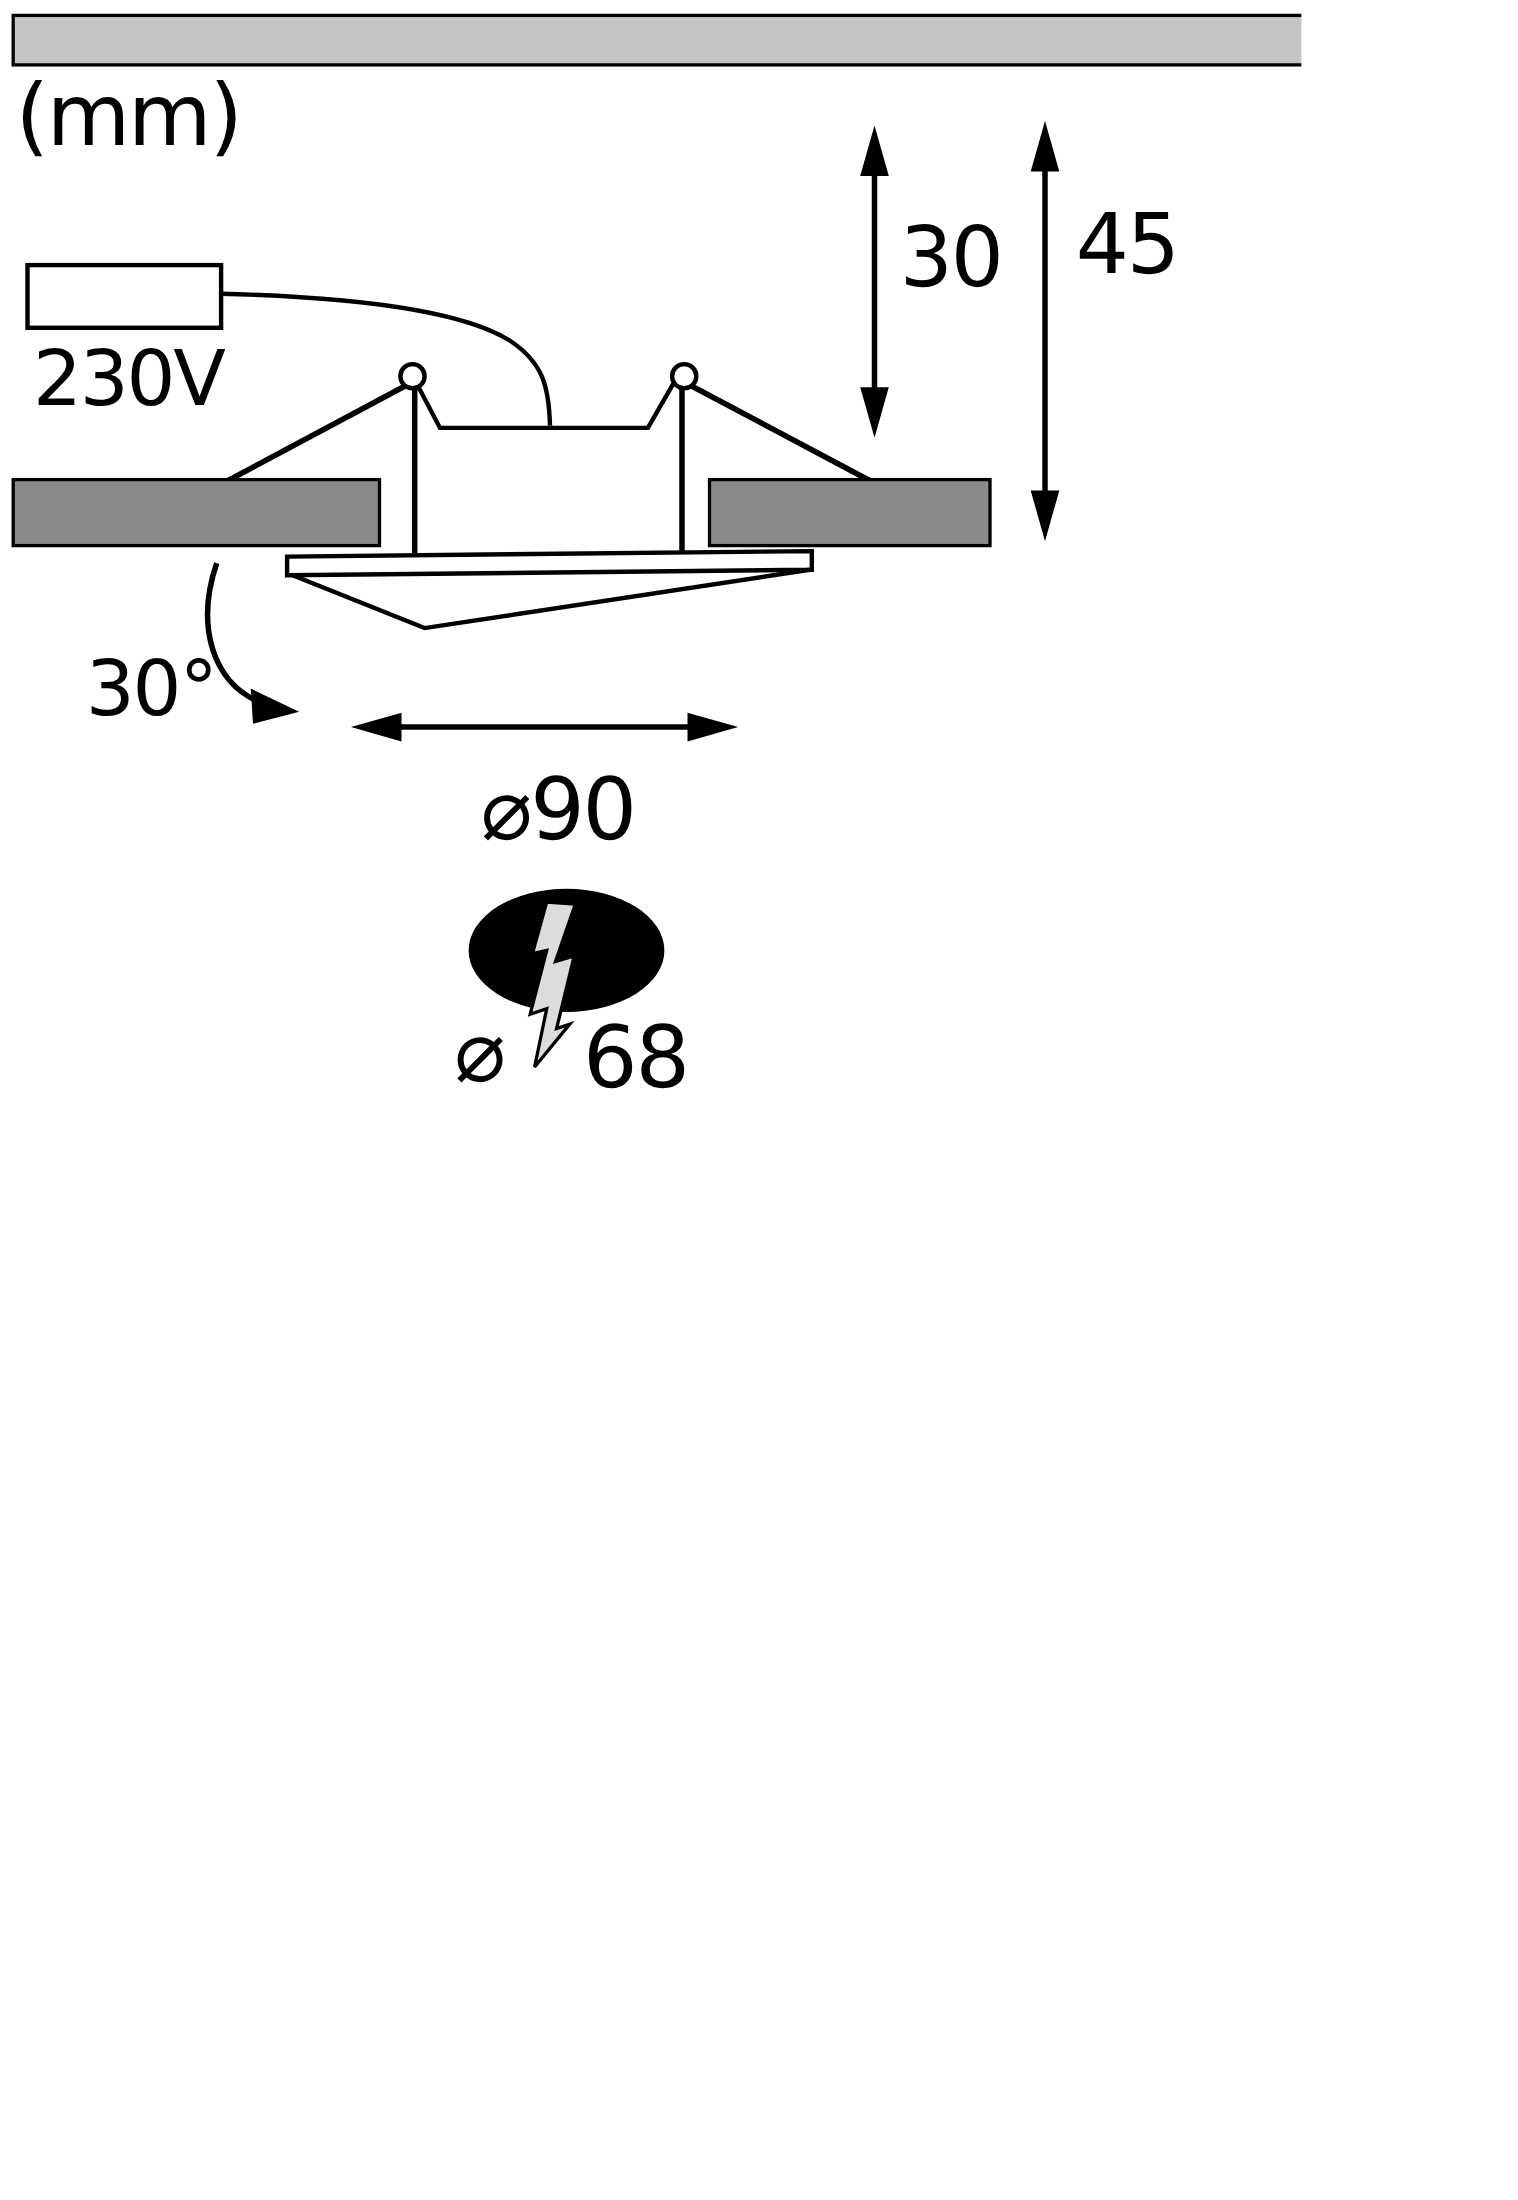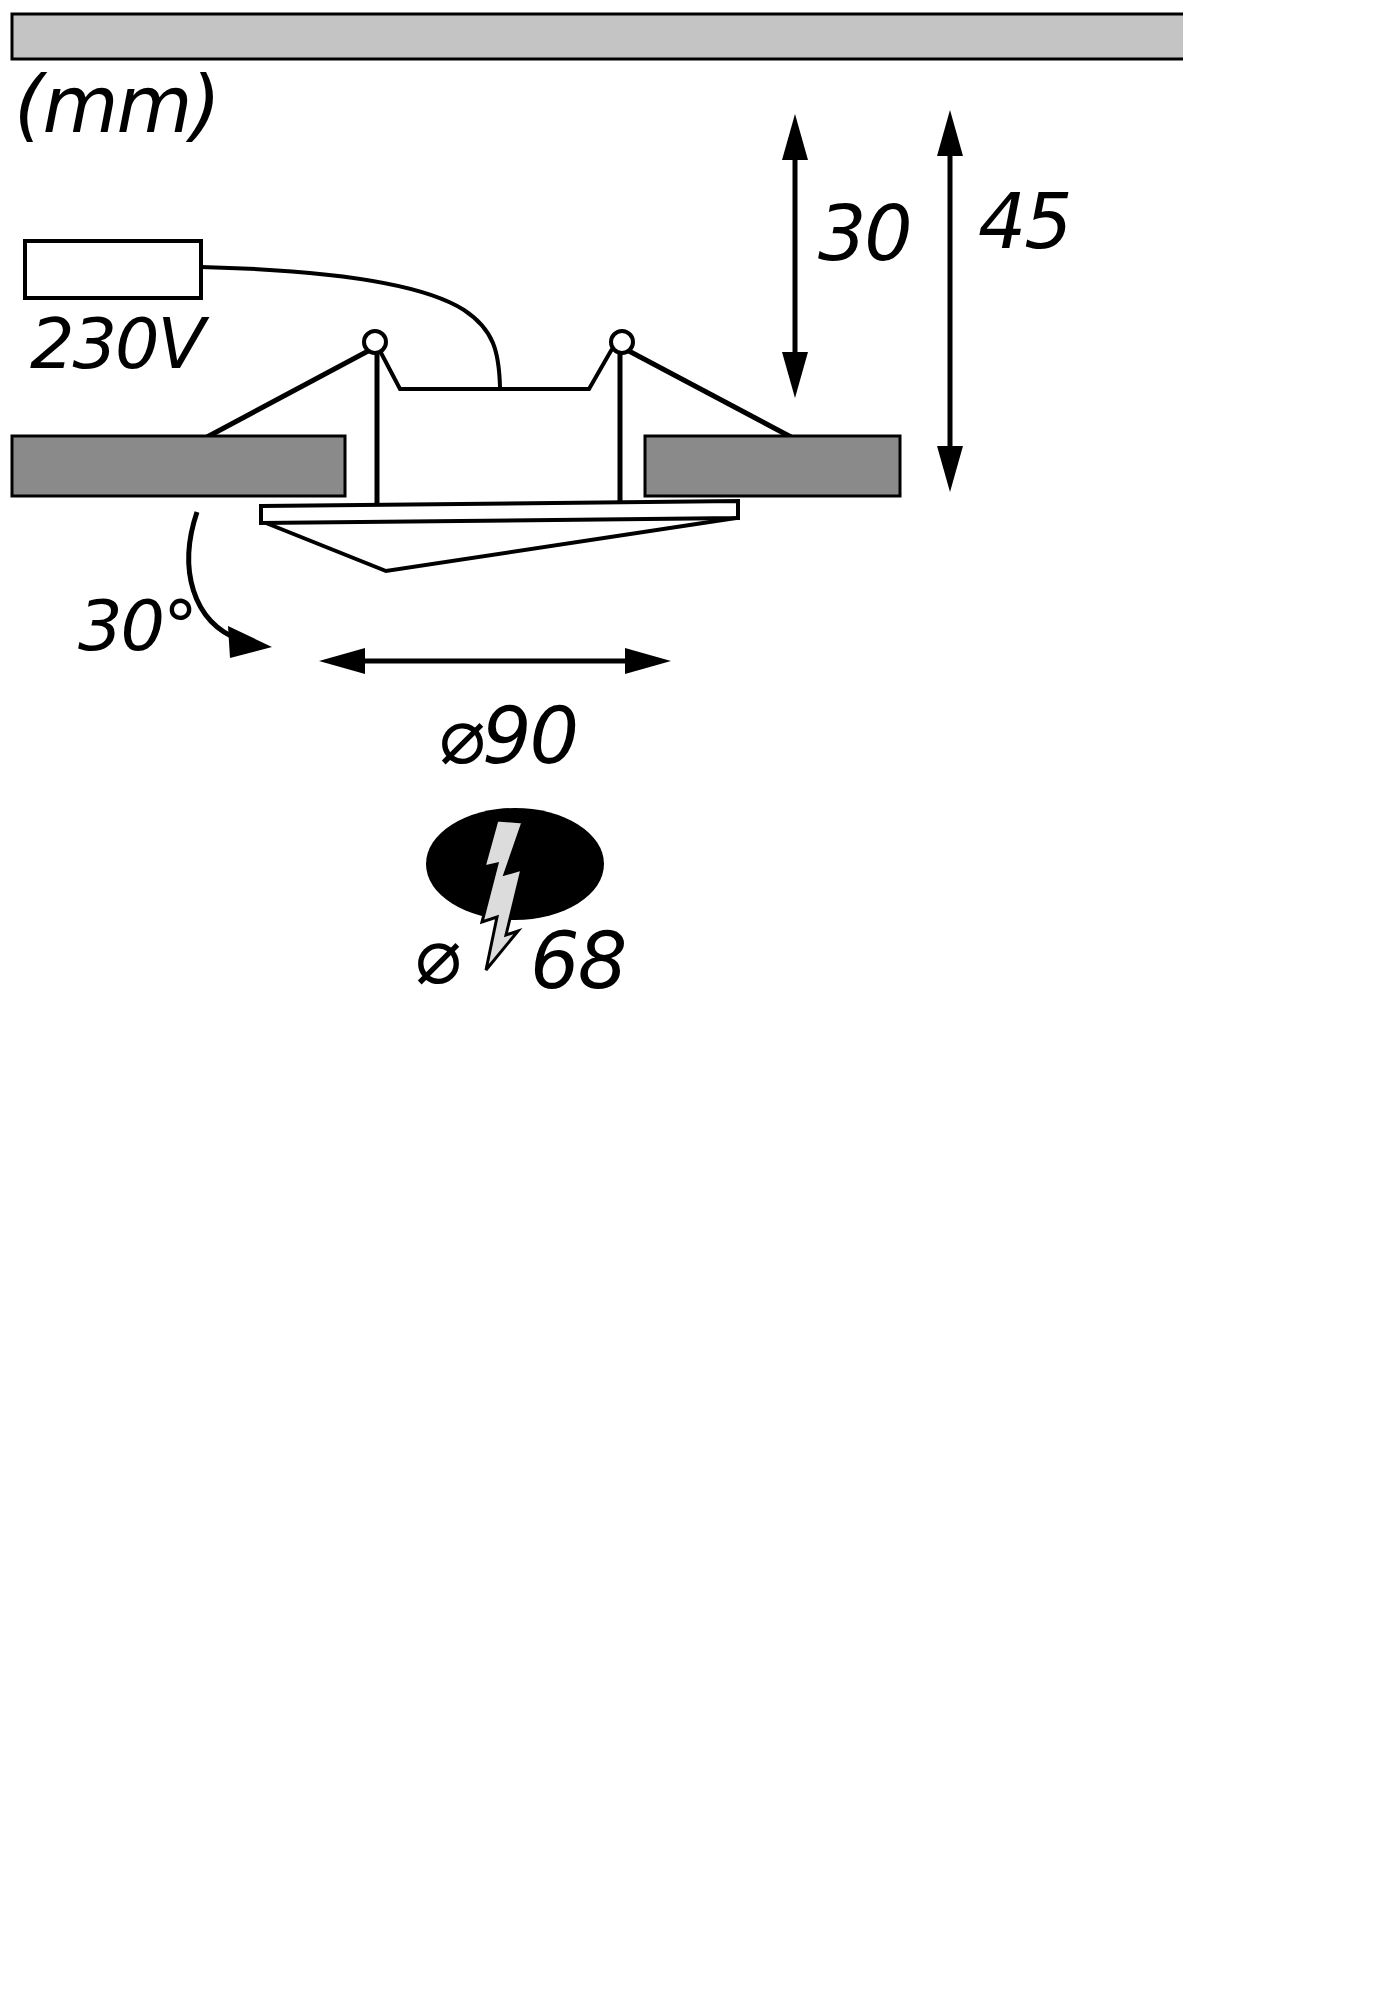--- a/index.html
+++ b/index.html
@@ -2,21 +2,20 @@
 <html><head>
 <meta charset="utf-8">
 <style>
   html,body{margin:0;padding:0;background:#fff;}
   .canvas{
     position:relative;
     width:1183px;height:2000px;
     background:#ffffff;
     overflow:hidden;
     font-family:"DejaVu Sans", "Liberation Sans", sans-serif;
-    font-style:italic;
   }
   svg{position:absolute;left:0;top:0;}
   text{
     font-family:"DejaVu Sans", "Liberation Sans", sans-serif;
     fill:#000;
     letter-spacing:-2px;
   }
   .t-big{font-size:78px;}
   .t-dim{font-size:76px;}
   .t-volt{font-size:70px;}

